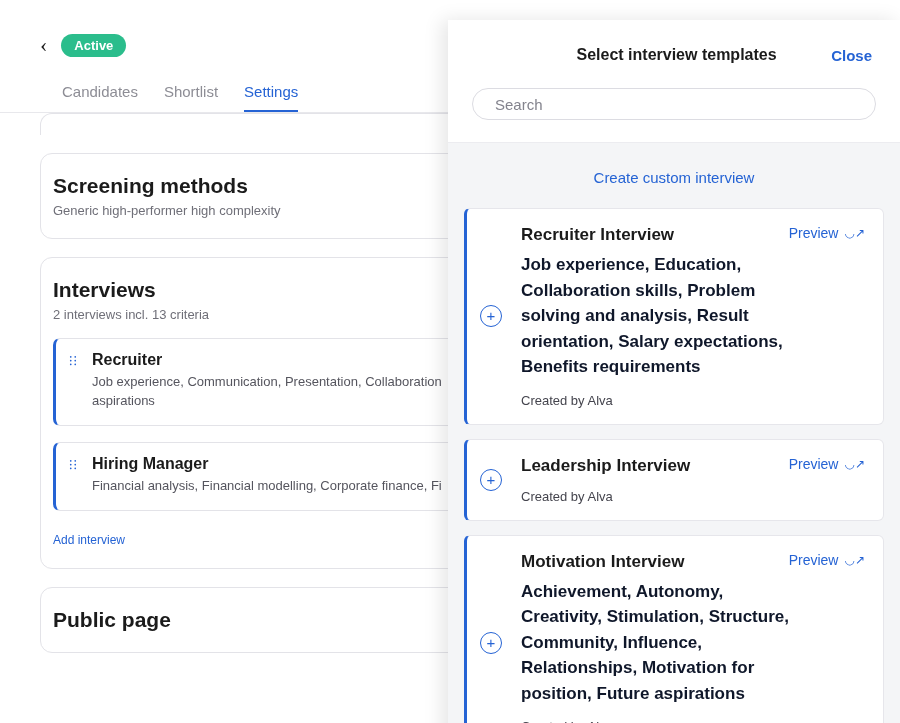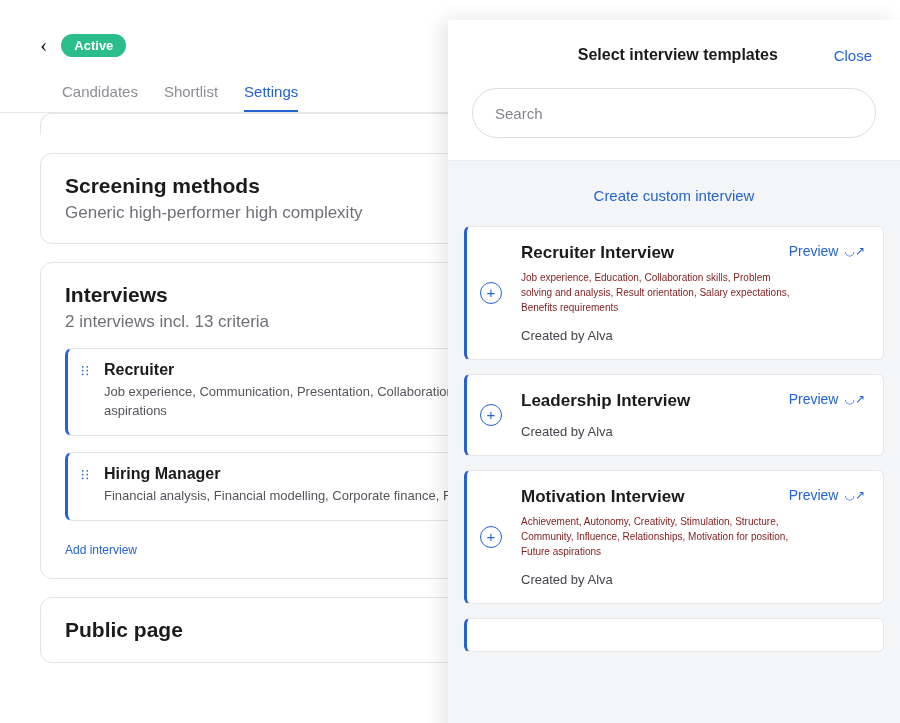--- a/index.html
+++ b/index.html
@@ -46,30 +46,30 @@
   .divider-line {
     margin-top: 0; height: 1px; background: #e8e8ec; width: 470px;
     margin-left: -40px;
   }
 
   .card {
     border: 1px solid #e3e3e8;
     border-radius: 12px;
     background: #fff;
     margin-top: 18px;
-    padding: 20px 24px;
+    padding: 20px 12px;
     width: 470px;
     margin-left: 0;
   }
   .card.partial-top {
     margin-top: 0; height: 22px; padding: 0;
     border-bottom: none; border-radius: 12px 12px 0 0;
   }
   .card-title { font-size: 21px; font-weight: 700; color: #1b1b1b; }
-  .card-sub { font-size: 17px; color: #6f6f78; margin-top: 5px; }
+  .card-sub { font-size: 13px; color: #6f6f78; margin-top: 5px; }
 
   .interview-row {
     border: 1px solid #e3e3e8;
     border-left: 3px solid #2563d4;
     border-radius: 7px;
     padding: 12px 14px 14px 36px;
     margin-top: 16px;
     position: relative;
   }
   .drag-handle {
@@ -98,25 +98,25 @@
     border-bottom: 1px solid #ececf0;
   }
   .panel-head-row {
     display: flex; align-items: center; justify-content: space-between;
     padding: 0 4px;
   }
   .panel-title {
     font-size: 16px; font-weight: 700; color: #1b1b1b;
     flex: 1; text-align: center; padding-left: 46px;
   }
-  .close-btn { color: #2563d4; font-size: 15px; font-weight: 400; }
+  .close-btn { color: #2563d4; font-size: 15px; font-weight: 700; }
   .search-box {
     margin-top: 24px;
     border: 1px solid #dcdce2; border-radius: 26px;
-    background: #fff; height: 50px;
+    background: #fff; height: 32px;
     display: flex; align-items: center; padding: 0 22px;
   }
   .search-box input {
     border: none; outline: none; width: 100%;
     font-size: 15px; color: #1b1b1b;
     font-family: "Liberation Sans", sans-serif;
   }
   .search-box input::placeholder { color: #83838d; }
 
   .panel-body { flex: 1; overflow: hidden; padding: 0 16px; }
@@ -144,22 +144,23 @@
     font-size: 15px; line-height: 1; padding-bottom: 1px;
   }
   .tpl-top { display: flex; justify-content: space-between; align-items: flex-start; }
   .tpl-name { font-size: 17px; font-weight: 700; color: #1b1b1b; }
   .preview-link {
     color: #2563d4; font-size: 14px; font-weight: 500;
     display: flex; align-items: center; gap: 6px; white-space: nowrap;
   }
   .ext-icon { font-size: 12px; }
   .tpl-desc {
-    font-size: 10px; color: #7f1d1d; margin-top: 7px; line-height: 1.5;
+    font-size: 17px; color: #0f172a; margin-top: 7px; line-height: 1.5;
     max-width: 280px;
+    font-weight: bold;
   }
   .tpl-meta { font-size: 13px; color: #44444d; margin-top: 13px; }
 </style>
 </head>
 <body>
 
 <div id="app">
 
   <div class="bg-page">
     <div class="bg-inner">

